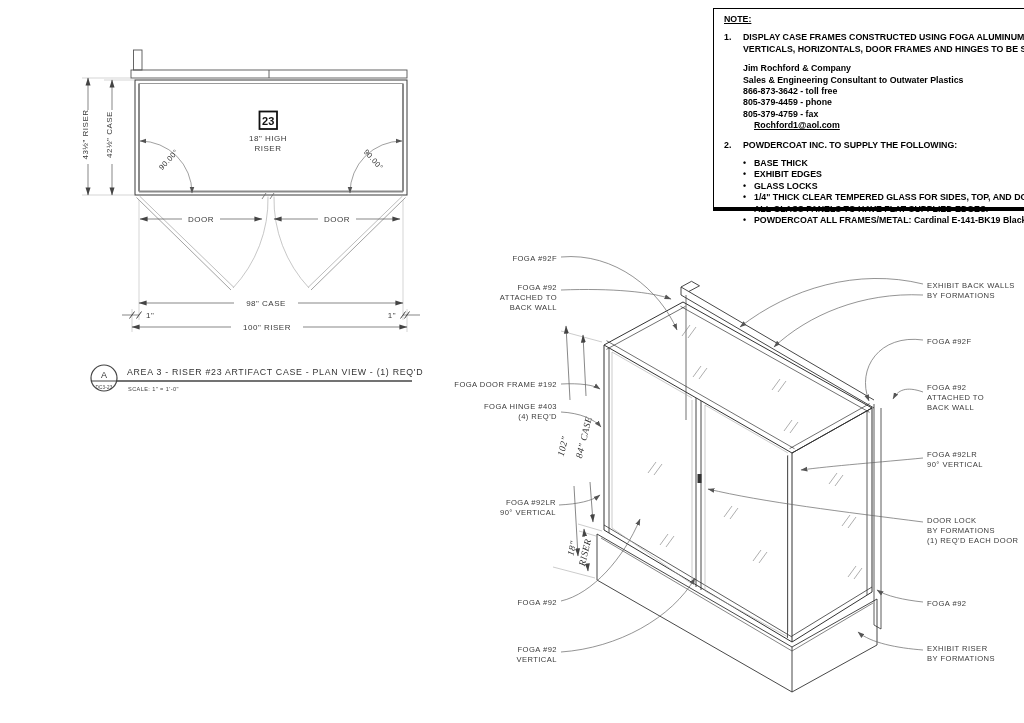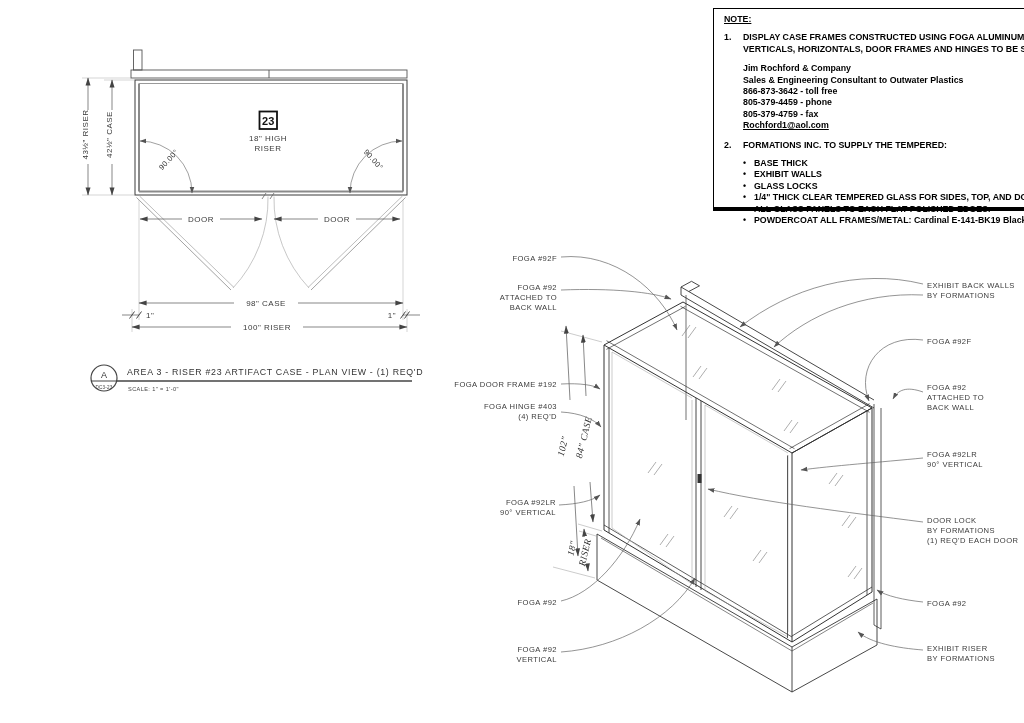--- a/index.html
+++ b/index.html
@@ -16,21 +16,21 @@
   .bubS{font-family:"Liberation Sans",sans-serif;font-size:4.6px;letter-spacing:.2px;fill:#444;}
   .note{position:absolute;left:713px;top:8px;width:350px;height:203px;background:#fff;
         border:1.6px solid #000;border-bottom-width:4px;box-sizing:border-box;
         padding:5px 0 0 10px;font-size:8.8px;line-height:11.4px;font-weight:700;color:#000;}
   .note .hd{text-decoration:underline;margin-bottom:7px;}
   .nrow{display:flex;margin-bottom:0;}
   .nrow .num{width:19px;flex:none;}
   .nowrap{white-space:nowrap;}
   .contact{margin-left:19px;margin-top:8px;margin-bottom:8px;}
   .contact div{white-space:nowrap;}
-  .contact a{color:#000;text-decoration:underline;}
+  .contact a{color:#000;text-decoration:underline;margin-left:11px;}
   .bullets{margin-left:19px;margin-top:7px;}
   .bul{display:flex;white-space:nowrap;}
   .bul .b{width:11px;flex:none;}
   .bul.cont{padding-left:11px;}
   .it2{margin-bottom:0;}
 </style>
 </head>
 <body>
 
 <svg width="1024" height="723" viewBox="0 0 1024 723">
@@ -274,40 +274,40 @@
   <div class="contact">
     <div>Jim Rochford &amp; Company</div>
     <div>Sales &amp; Engineering Consultant to Outwater Plastics</div>
     <div>866-873-3642 - toll free</div>
     <div>805-379-4459 - phone</div>
     <div>805-379-4759 - fax</div>
     <div><a href="#">Rochford1@aol.com</a></div>
   </div>
   <div class="nrow it2">
     <span class="num">2.</span>
-    <div class="nowrap">FORMATIONS INC. TO SUPPLY THE TEMPERED:</div>
+    <div class="nowrap">POWDERCOAT INC. TO SUPPLY THE FOLLOWING:</div>
   </div>
   <div class="bullets">
     <div class="bul">
         <span class="b">•</span>
         <span>BASE THICK</span>
       </div>
     <div class="bul">
         <span class="b">•</span>
-        <span>EXHIBIT WALLS</span>
+        <span>EXHIBIT EDGES</span>
       </div>
     <div class="bul">
         <span class="b">•</span>
         <span>GLASS LOCKS</span>
       </div>
     <div class="bul">
         <span class="b">•</span>
         <span>1/4" THICK CLEAR TEMPERED GLASS FOR SIDES, TOP, AND DOORS.</span>
       </div>
     <div class="bul cont">
-        <span>ALL GLASS PANELS TO EACH FLAT POLISHED EDGES.</span>
+        <span>ALL GLASS PANELS TO HAVE FLAT SUPPLIED EDGES.</span>
       </div>
     <div class="bul">
         <span class="b">•</span>
         <span>POWDERCOAT ALL FRAMES/METAL: Cardinal E-141-BK19 Black Textured</span>
       </div>
   </div>
 </div>
 
 </body></html>

